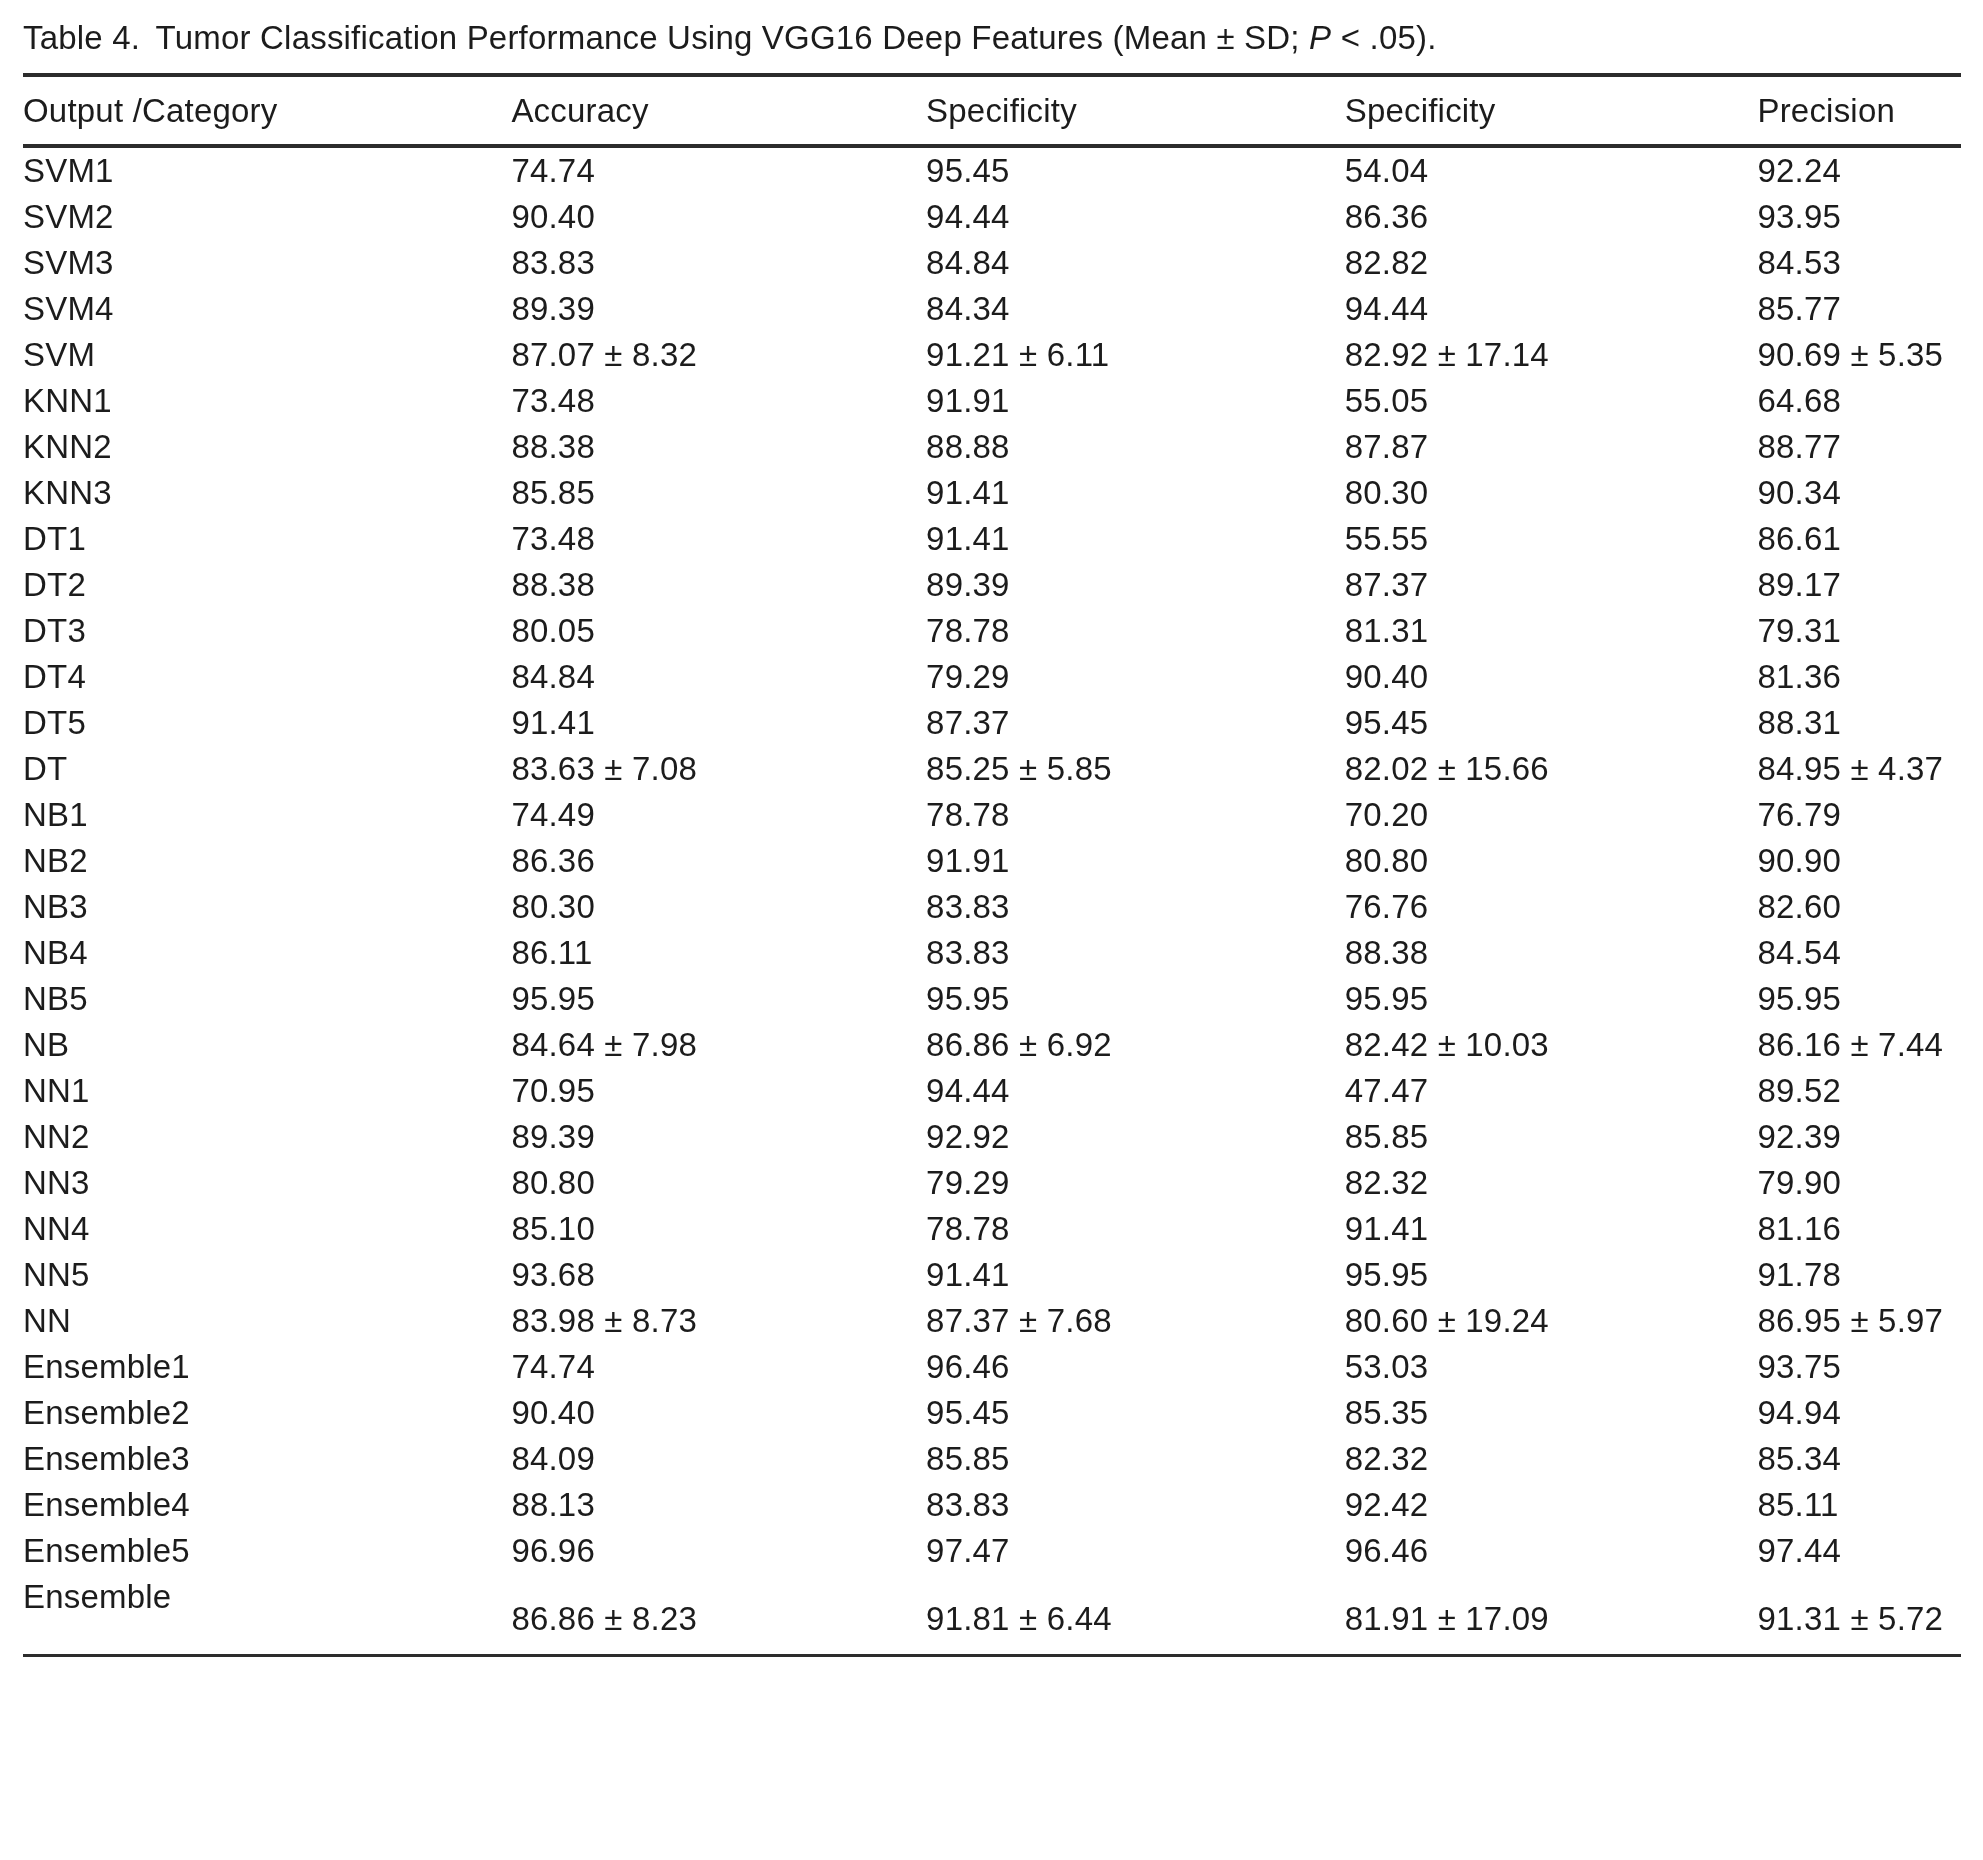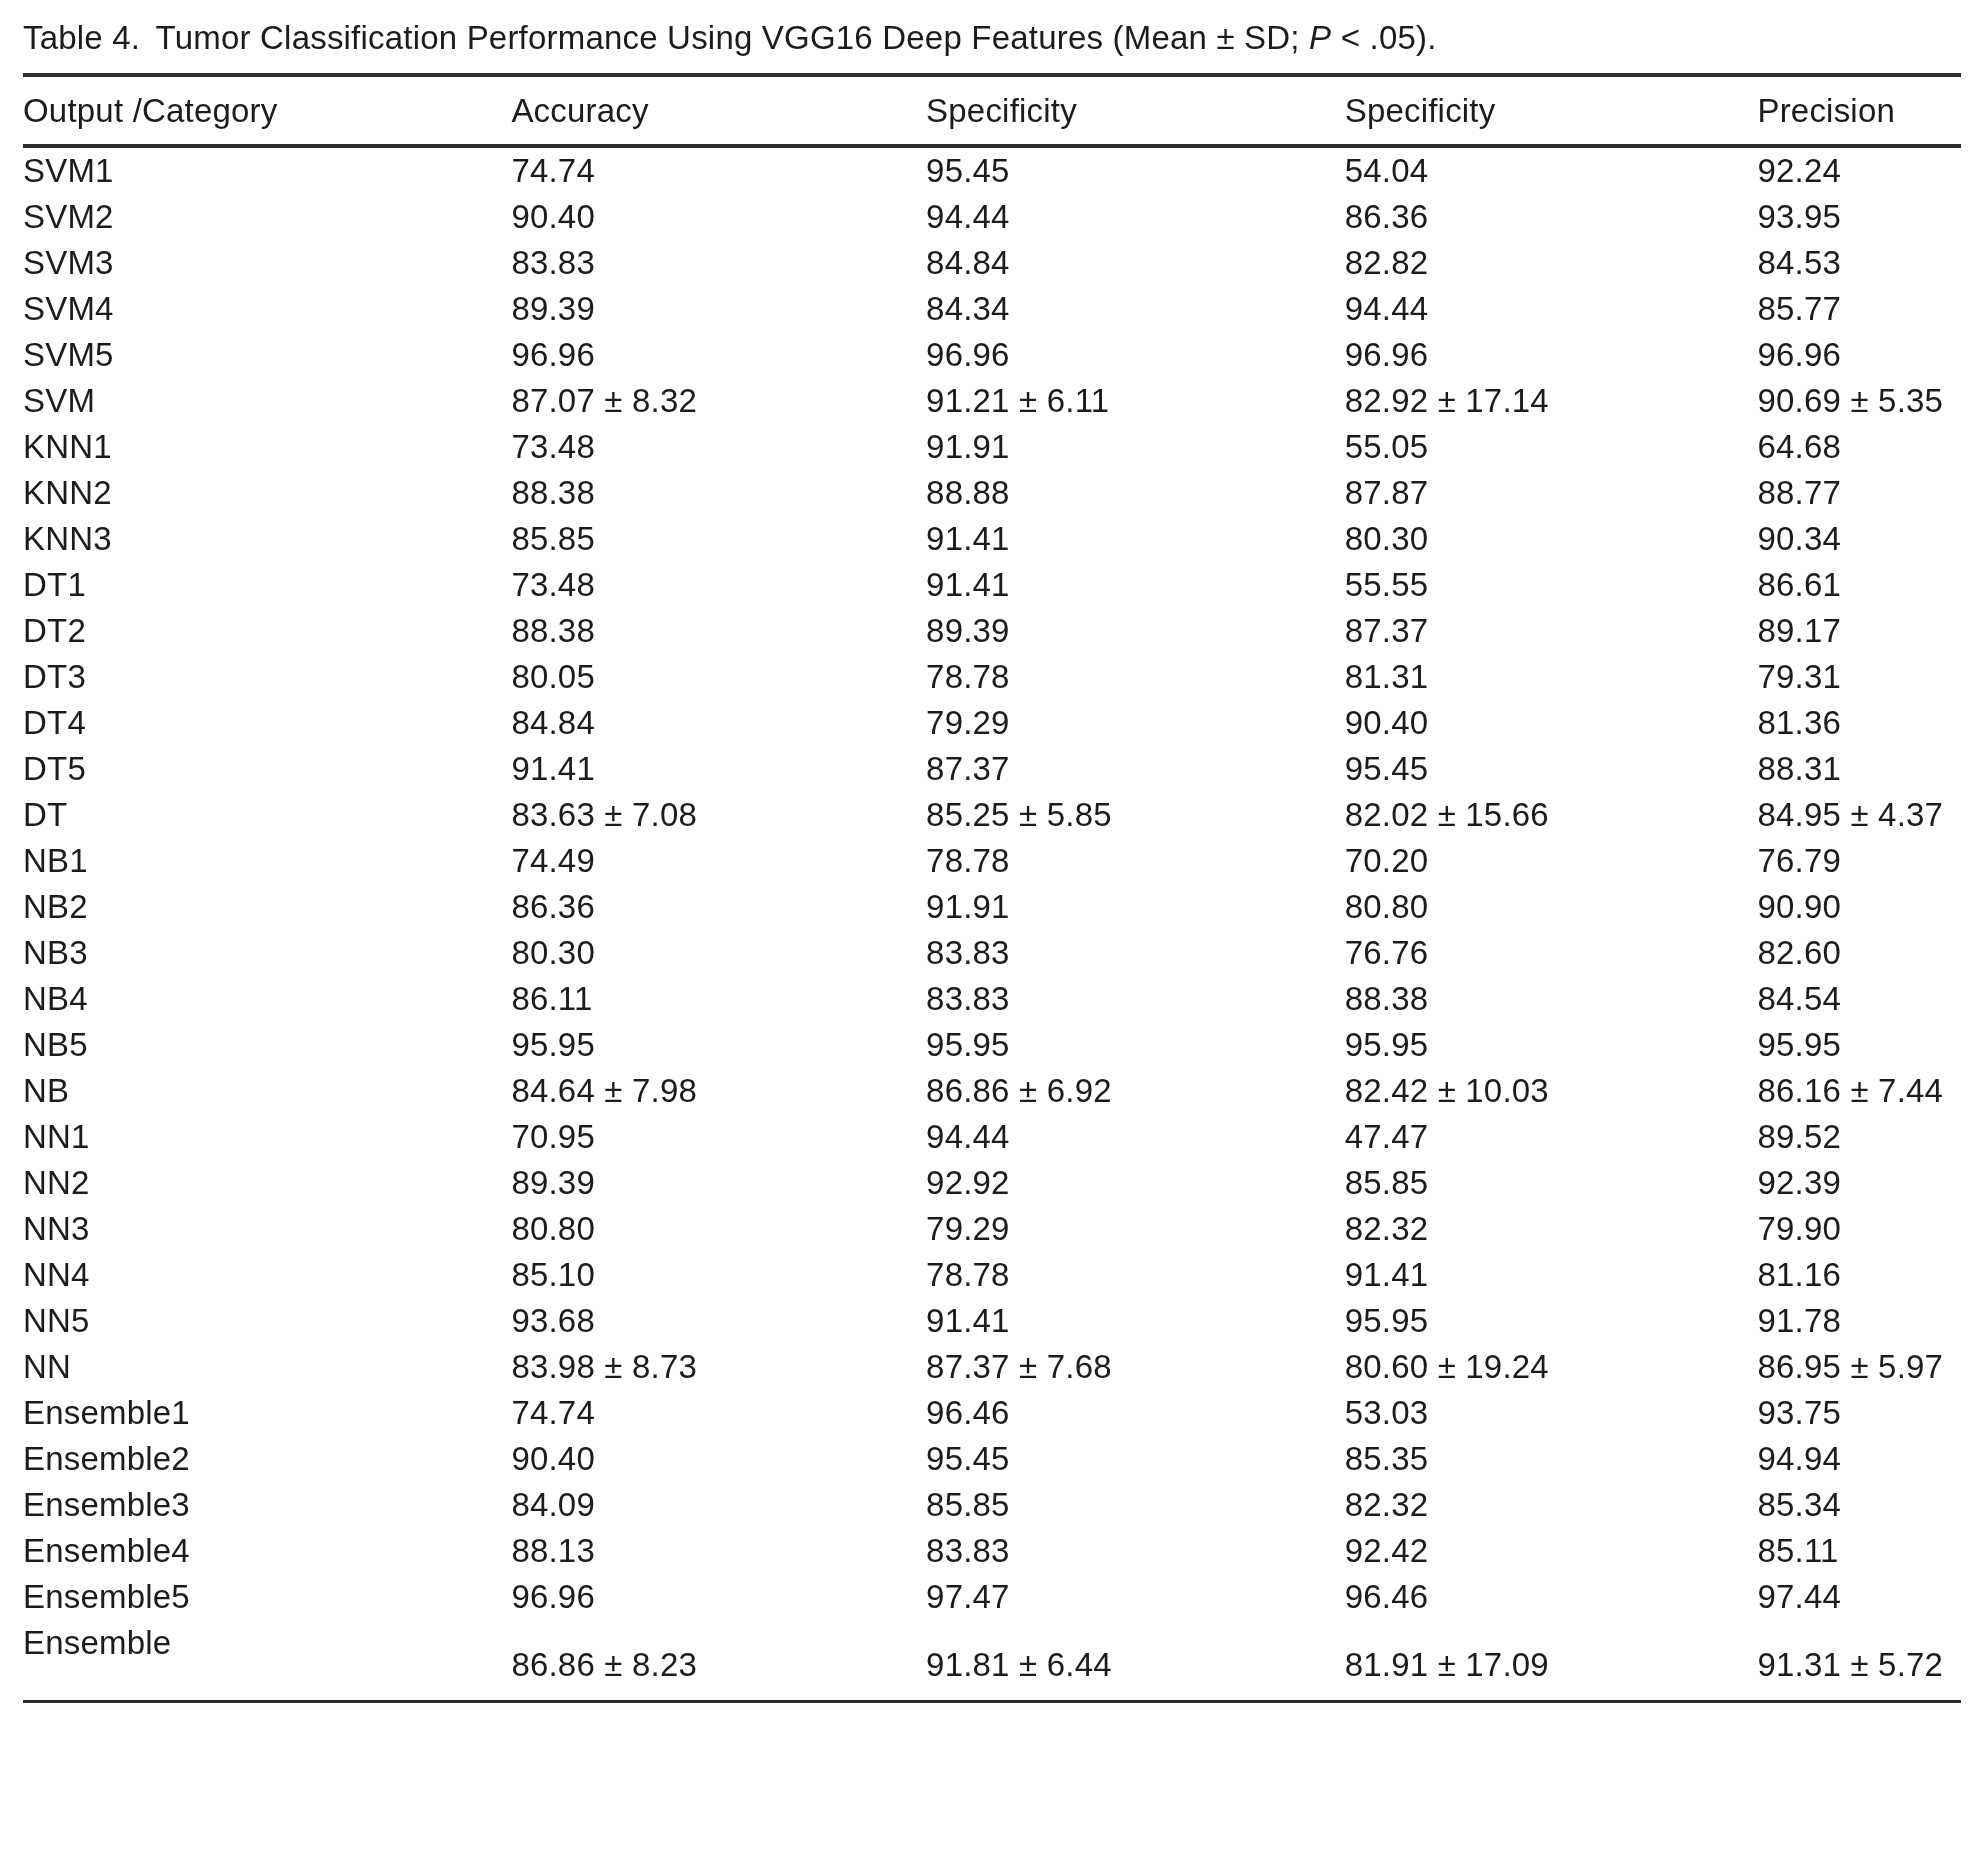--- a/index.html
+++ b/index.html
@@ -121,27 +121,20 @@
           <td>84.53</td>
         </tr>
         <tr>
           <td>SVM4</td>
           <td>89.39</td>
           <td>84.34</td>
           <td>94.44</td>
           <td>85.77</td>
         </tr>
         <tr>
-          <td>SVM5</td>
-          <td>96.96</td>
-          <td>96.96</td>
-          <td>96.96</td>
-          <td>96.96</td>
-        </tr>
-        <tr>
           <td>SVM</td>
           <td>87.07 ± 8.32</td>
           <td>91.21 ± 6.11</td>
           <td>82.92 ± 17.14</td>
           <td>90.69 ± 5.35</td>
         </tr>
         <tr>
           <td>KNN1</td>
           <td>73.48</td>
           <td>91.91</td>

